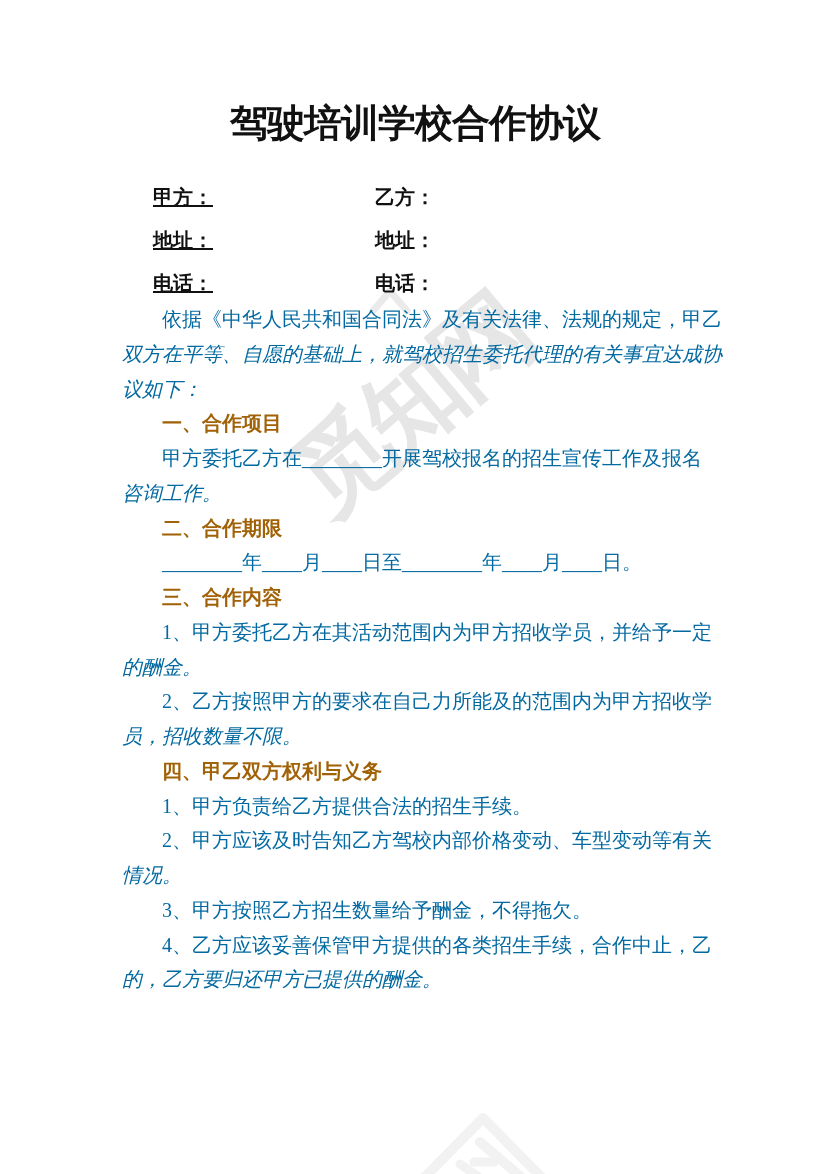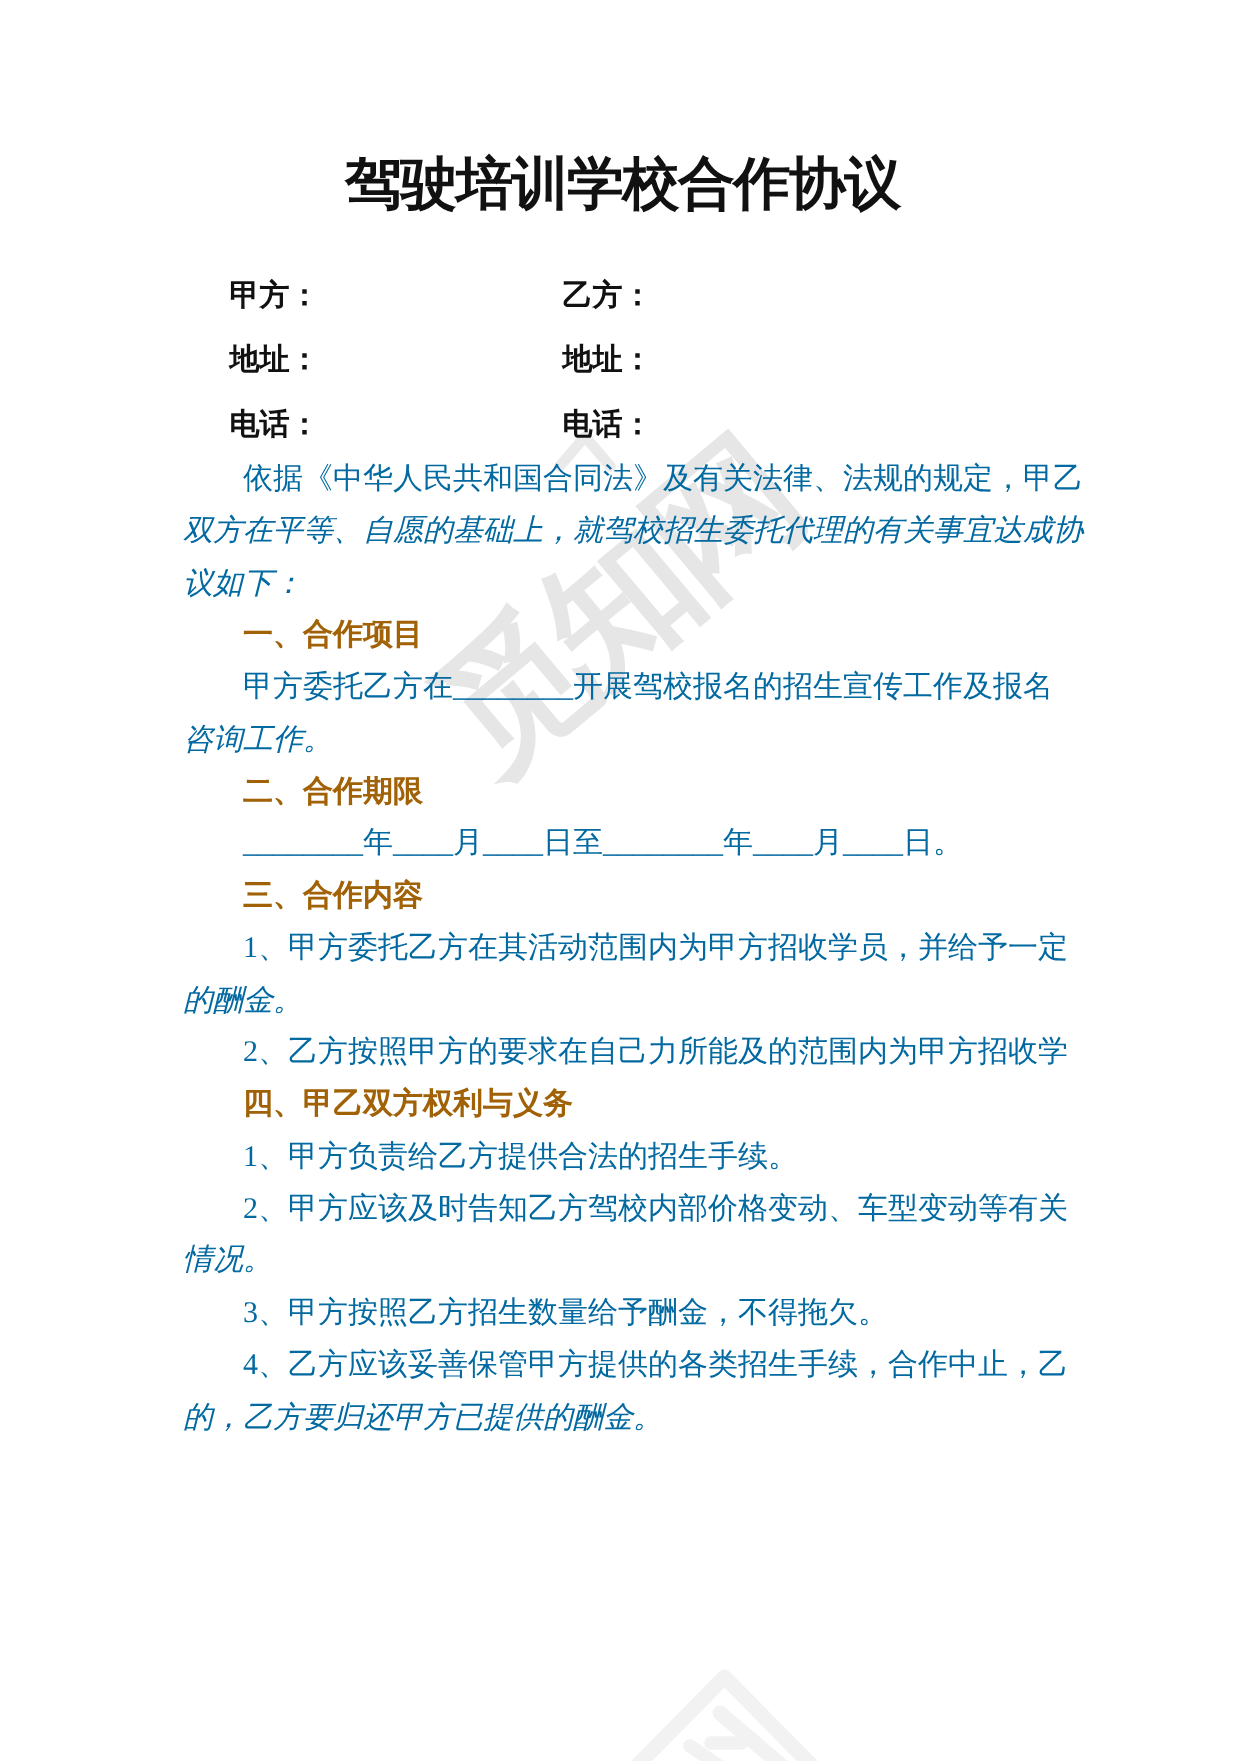--- a/index.html
+++ b/index.html
@@ -23,21 +23,21 @@
   
   .title{
     position:absolute;top:99px;left:0;width:830px;margin:0;
     text-align:center;
     font-size:38px;line-height:48px;font-weight:700;
     letter-spacing:-1px;color:#111;
   }
   
   .fields{position:absolute;left:122px;top:176px;width:620px;}
   .frow{position:relative;height:43px;line-height:43px;font-size:20px;font-weight:700;color:#111;}
-  .fl{position:absolute;left:31px;}
+  .fl{position:absolute;left:31px;text-decoration:underline;}
   .fr{position:absolute;left:253px;}
   
   .doc-body{position:absolute;left:122px;top:302px;width:640px;}
   .line{
     height:34.75px;line-height:34.75px;
     font-size:20px;white-space:nowrap;color:#0369a1;
   }
   .line.indent{padding-left:40px;}
   .line.heading{padding-left:40px;font-weight:700;color:#a16207;}
   .line.flush{padding-left:0;font-style:italic;}
@@ -99,20 +99,21 @@
   <div class="line indent">________年____月____日至________年____月____日。</div>
 
   <div class="line heading">三、合作内容</div>
 
   <div class="line indent">1、甲方委托乙方在其活动范围内为甲方招收学员，并给予一定</div>
 
   <div class="line flush">的酬金。</div>
 
   <div class="line indent">2、乙方按照甲方的要求在自己力所能及的范围内为甲方招收学</div>
 
+  <div class="line flush">员，招收数量不限。</div>
 
   <div class="line heading">四、甲乙双方权利与义务</div>
 
   <div class="line indent">1、甲方负责给乙方提供合法的招生手续。</div>
 
   <div class="line indent">2、甲方应该及时告知乙方驾校内部价格变动、车型变动等有关</div>
 
   <div class="line flush">情况。</div>
 
   <div class="line indent">3、甲方按照乙方招生数量给予酬金，不得拖欠。</div>

